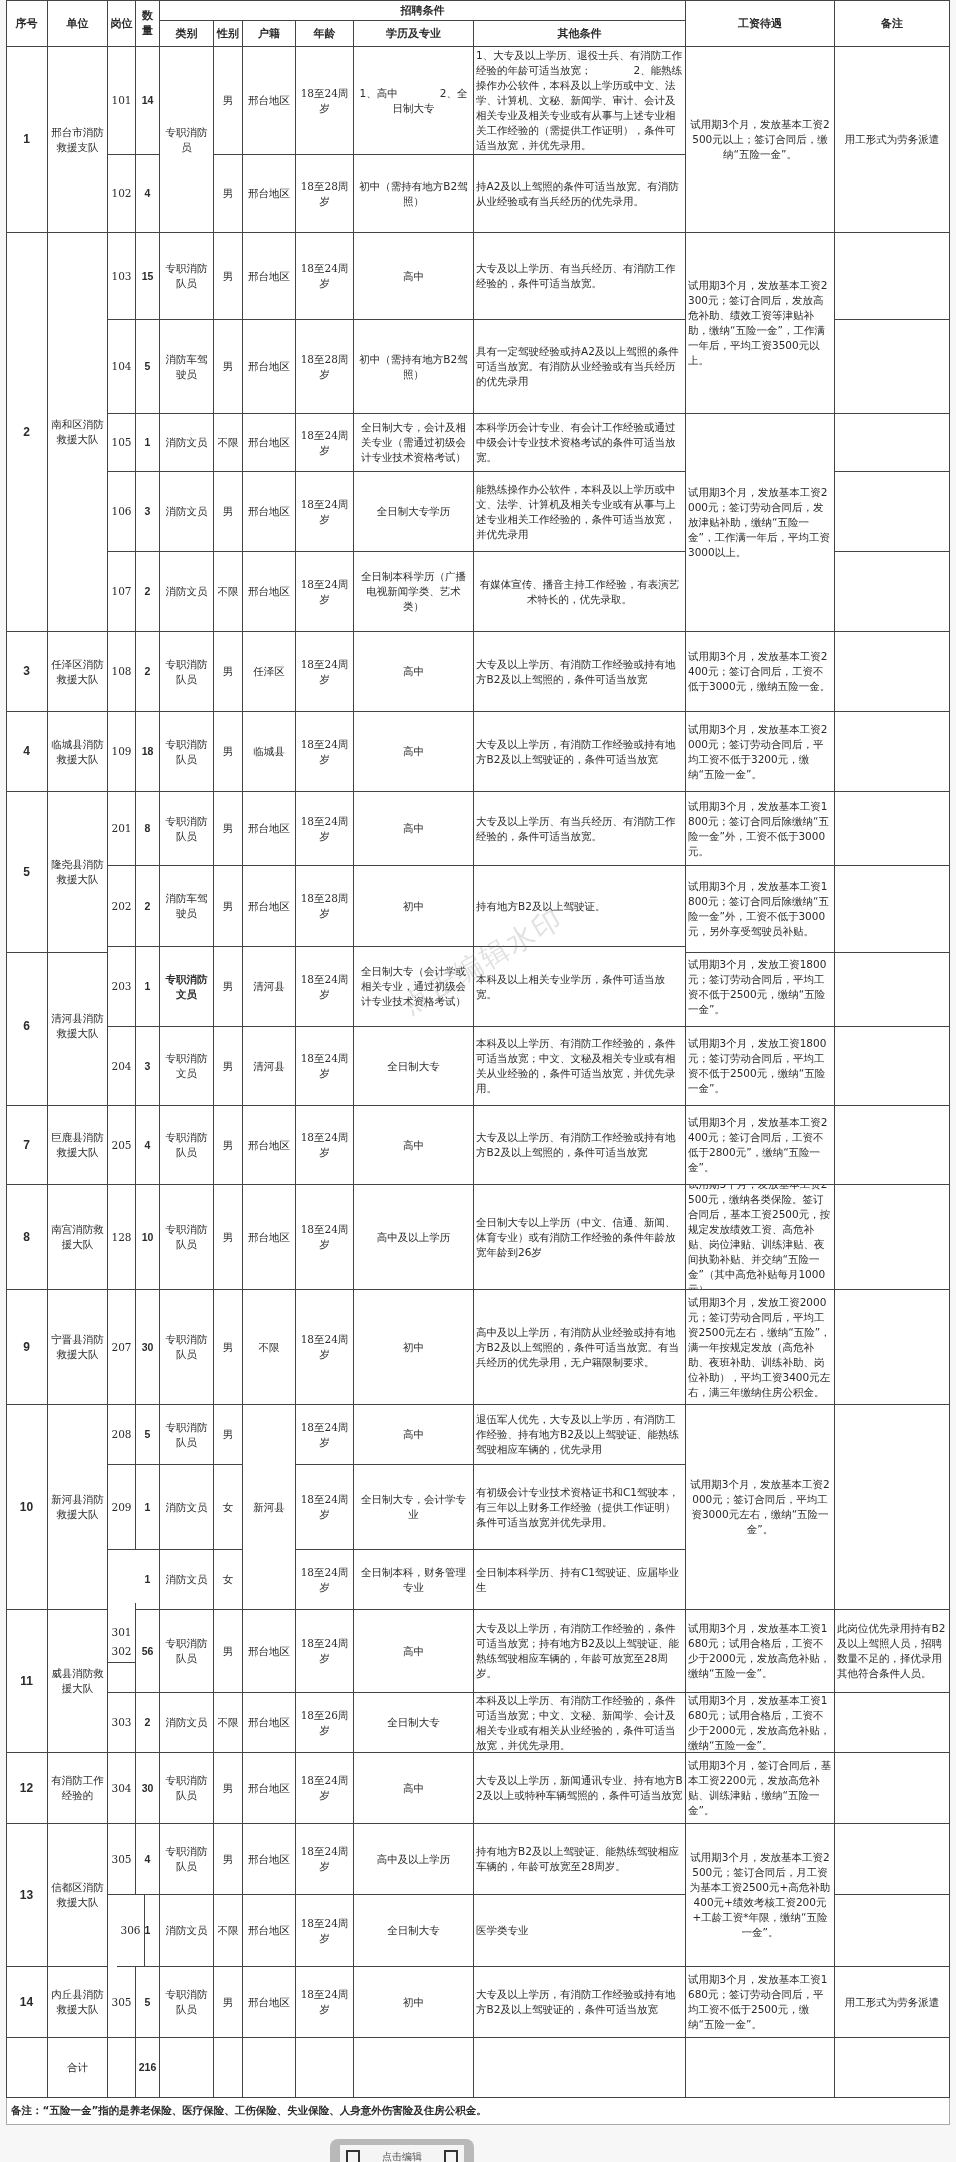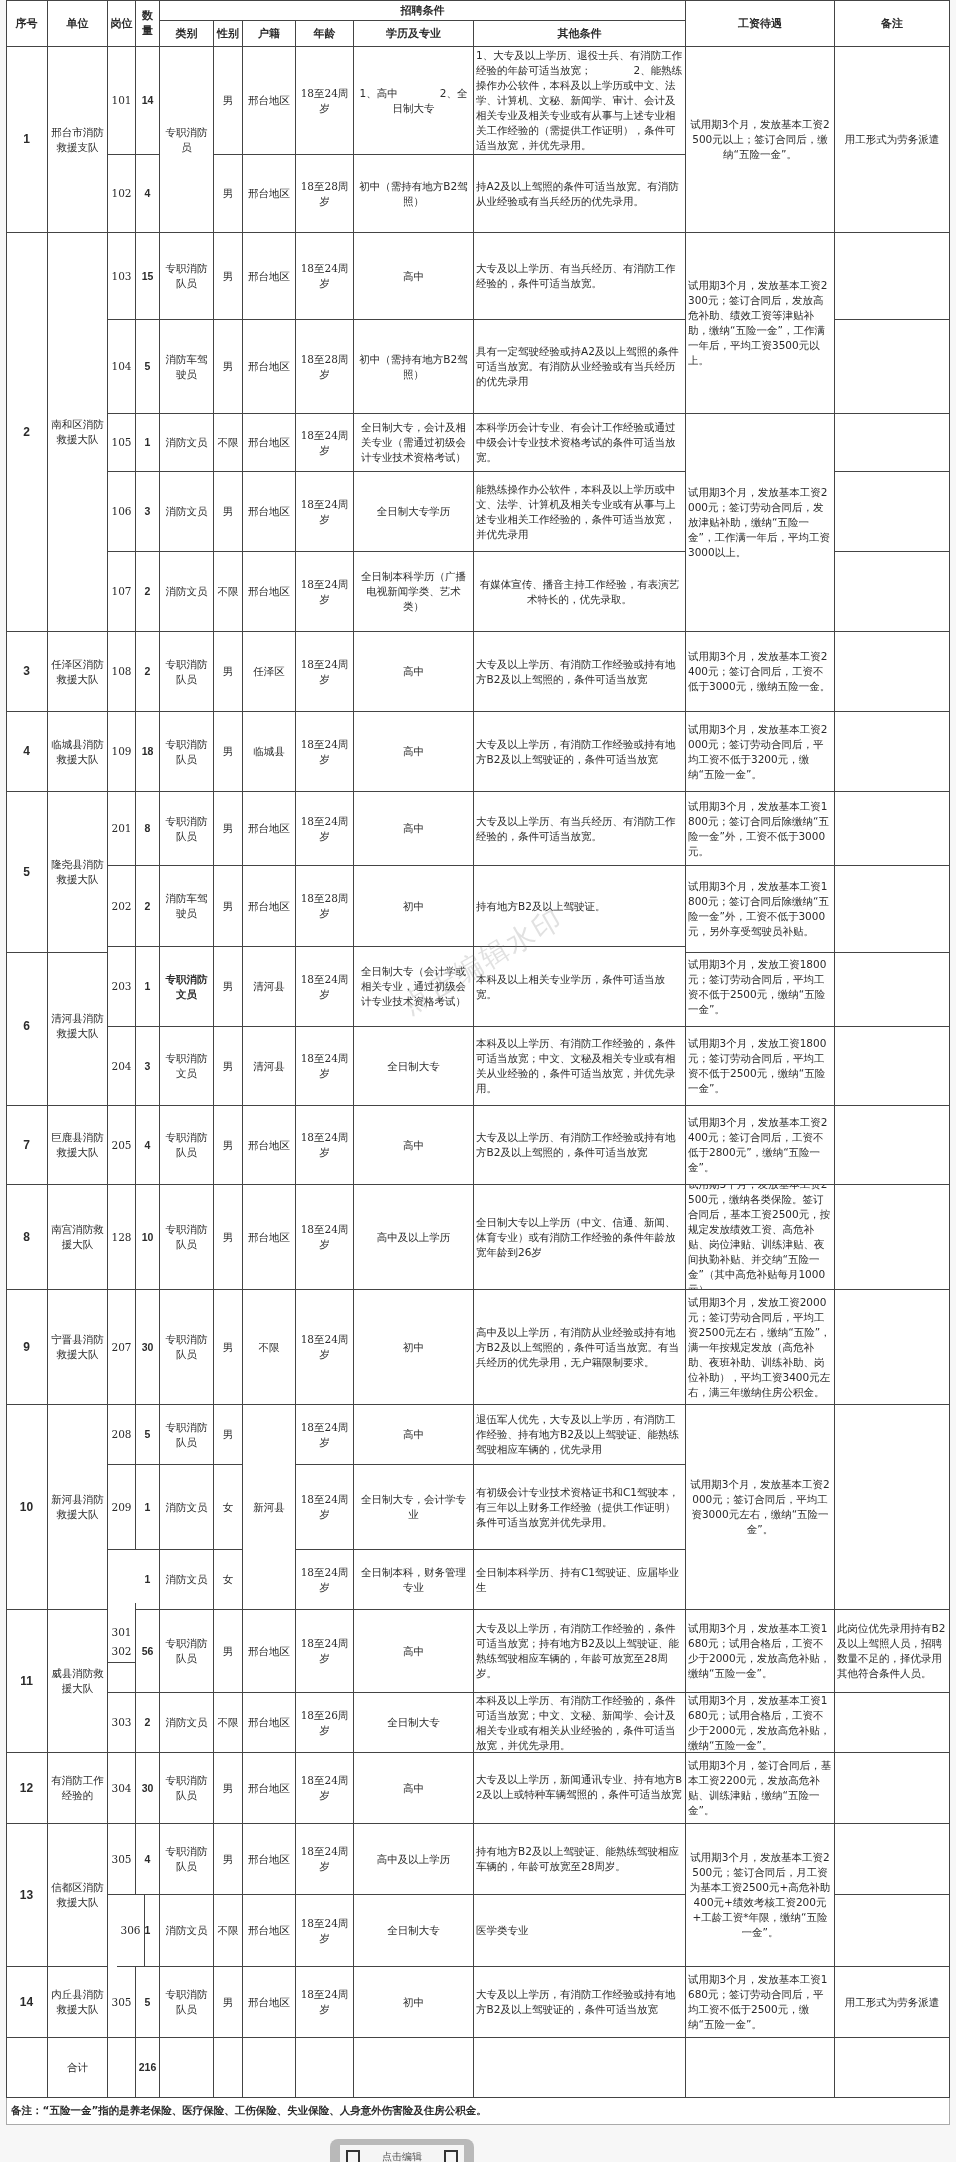--- a/index.html
+++ b/index.html
@@ -321,21 +321,21 @@
       <div class="cell num" style="left: 290px; top: 1693px; width: 58px; height: 60px;">18至26周岁</div>
       <div class="cell" style="left: 348px; top: 1693px; width: 120px; height: 60px;">全日制大专</div>
       <div class="cell left" style="left: 468px; top: 1693px; width: 212px; height: 60px;">本科及以上学历、有消防工作经验的，条件可适当放宽；中文、文秘、新闻学、会计及相关专业或有相关从业经验的，条件可适当放宽，并优先录用。</div>
       <div class="cell num" style="left: 102px; top: 1753px; width: 28px; height: 71px;">304</div>
       <div class="cell seq" style="font-size: 10.5px; left: 130px; top: 1753px; width: 24px; height: 71px;">30</div>
       <div class="cell" style="left: 154px; top: 1753px; width: 54px; height: 71px;">专职消防队员</div>
       <div class="cell" style="left: 208px; top: 1753px; width: 29px; height: 71px;">男</div>
       <div class="cell" style="left: 237px; top: 1753px; width: 53px; height: 71px;">邢台地区</div>
       <div class="cell num" style="left: 290px; top: 1753px; width: 58px; height: 71px;">18至24周岁</div>
       <div class="cell" style="left: 348px; top: 1753px; width: 120px; height: 71px;">高中</div>
-      <div class="cell left" style="left: 468px; top: 1753px; width: 212px; height: 71px; font-family: Liberation Mono, monospace;">大专及以上学历，新闻通讯专业、持有地方B2及以上或特种车辆驾照的，条件可适当放宽</div>
+      <div class="cell left" style="left: 468px; top: 1753px; width: 212px; height: 71px;">大专及以上学历，新闻通讯专业、持有地方B2及以上或特种车辆驾照的，条件可适当放宽</div>
       <div class="cell num" style="left: 102px; top: 1824px; width: 28px; height: 71px;">305</div>
       <div class="cell seq" style="font-size: 10.5px; left: 130px; top: 1824px; width: 24px; height: 71px;">4</div>
       <div class="cell" style="left: 154px; top: 1824px; width: 54px; height: 71px;">专职消防队员</div>
       <div class="cell" style="left: 208px; top: 1824px; width: 29px; height: 71px;">男</div>
       <div class="cell" style="left: 237px; top: 1824px; width: 53px; height: 71px;">邢台地区</div>
       <div class="cell num" style="left: 290px; top: 1824px; width: 58px; height: 71px;">18至24周岁</div>
       <div class="cell" style="left: 348px; top: 1824px; width: 120px; height: 71px;">高中及以上学历</div>
       <div class="cell left" style="left: 468px; top: 1824px; width: 212px; height: 71px;">持有地方B2及以上驾驶证、能熟练驾驶相应车辆的，年龄可放宽至28周岁。</div>
       <div class="cell num" style="left: 102px; top: 1895px; width: 28px; height: 72px; margin-left: 9px;">306</div>
       <div class="cell seq" style="font-size: 10.5px; left: 130px; top: 1895px; width: 24px; height: 72px;">1</div>

